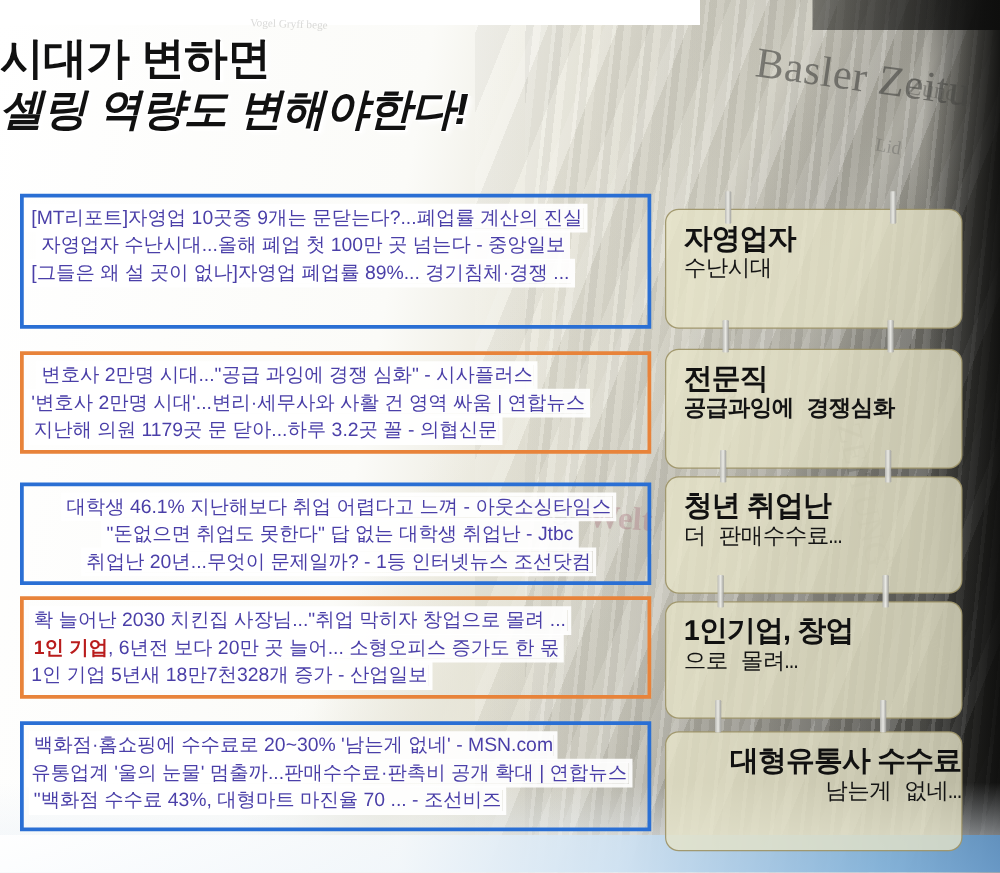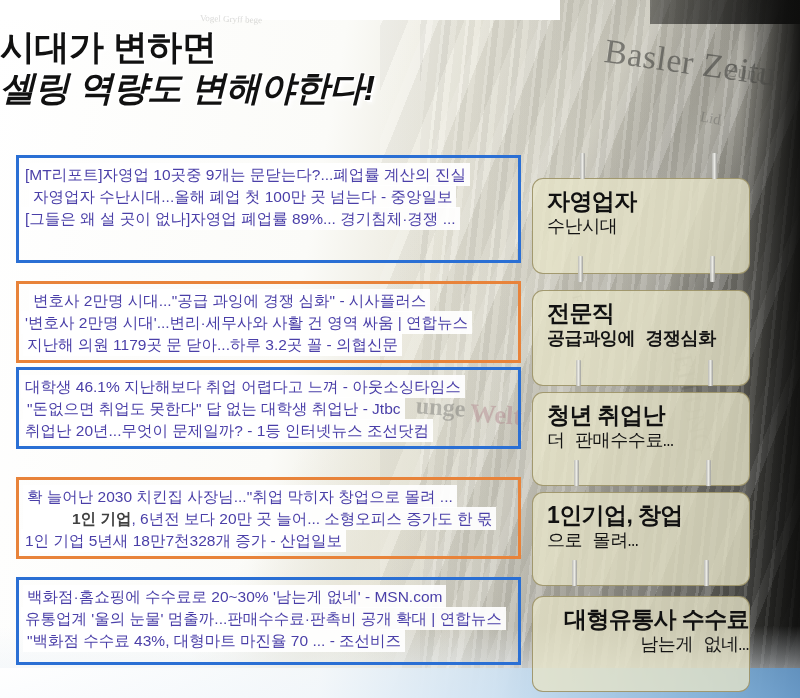--- a/index.html
+++ b/index.html
@@ -101,37 +101,36 @@
     white-space:nowrap;font-weight:500;
   }
   .news-line > span.txt{
     background:rgba(255,255,255,.92);
     box-shadow:0 0 0 3px rgba(255,255,255,.92);
     padding:0 1px;
   }
   .news-line.indent{padding-left:13px;}
   .news-line.indent2{padding-left:7px;}
   .news-line.flush{padding-left:5px;}
-  .news-line b{font-weight:bold;color:#404040;margin-left:45px;}
+  .news-line b{font-weight:bold;color:#b91c1c;}
 
   #box1{top:155px;height:108px;}
   #box2{top:281px;height:82px;}
-  #box3{top:367px;height:82px;}
+  #box3{top:386px;height:82px;text-align:center;}
   #box4{top:477px;height:82px;}
   #box5{top:577px;height:88px;}
 
   
   .tag-card{
-    position:absolute;left:532px;width:218px;box-sizing:border-box;
+    position:absolute;left:532px;width:238px;box-sizing:border-box;
     background:rgba(231,228,200,.78);
     border:1px solid rgba(150,140,95,.85);
     border-radius:11px;
     padding:10px 0 10px 14px;
     z-index:6;
-    margin-top:11px;
   }
   .tag-title{
     display:block;color:#111111;font-weight:bold;font-size:23px;
     line-height:1.12;white-space:nowrap;letter-spacing:-.6px;
   }
   .tag-sub{
     display:block;color:#141414;font-weight:normal;font-size:18px;
     line-height:1.18;white-space:nowrap;letter-spacing:-.4px;margin-top:2px;font-family:Liberation Mono, monospace;
   }
   .tag-sub.bold{font-weight:bold;}

